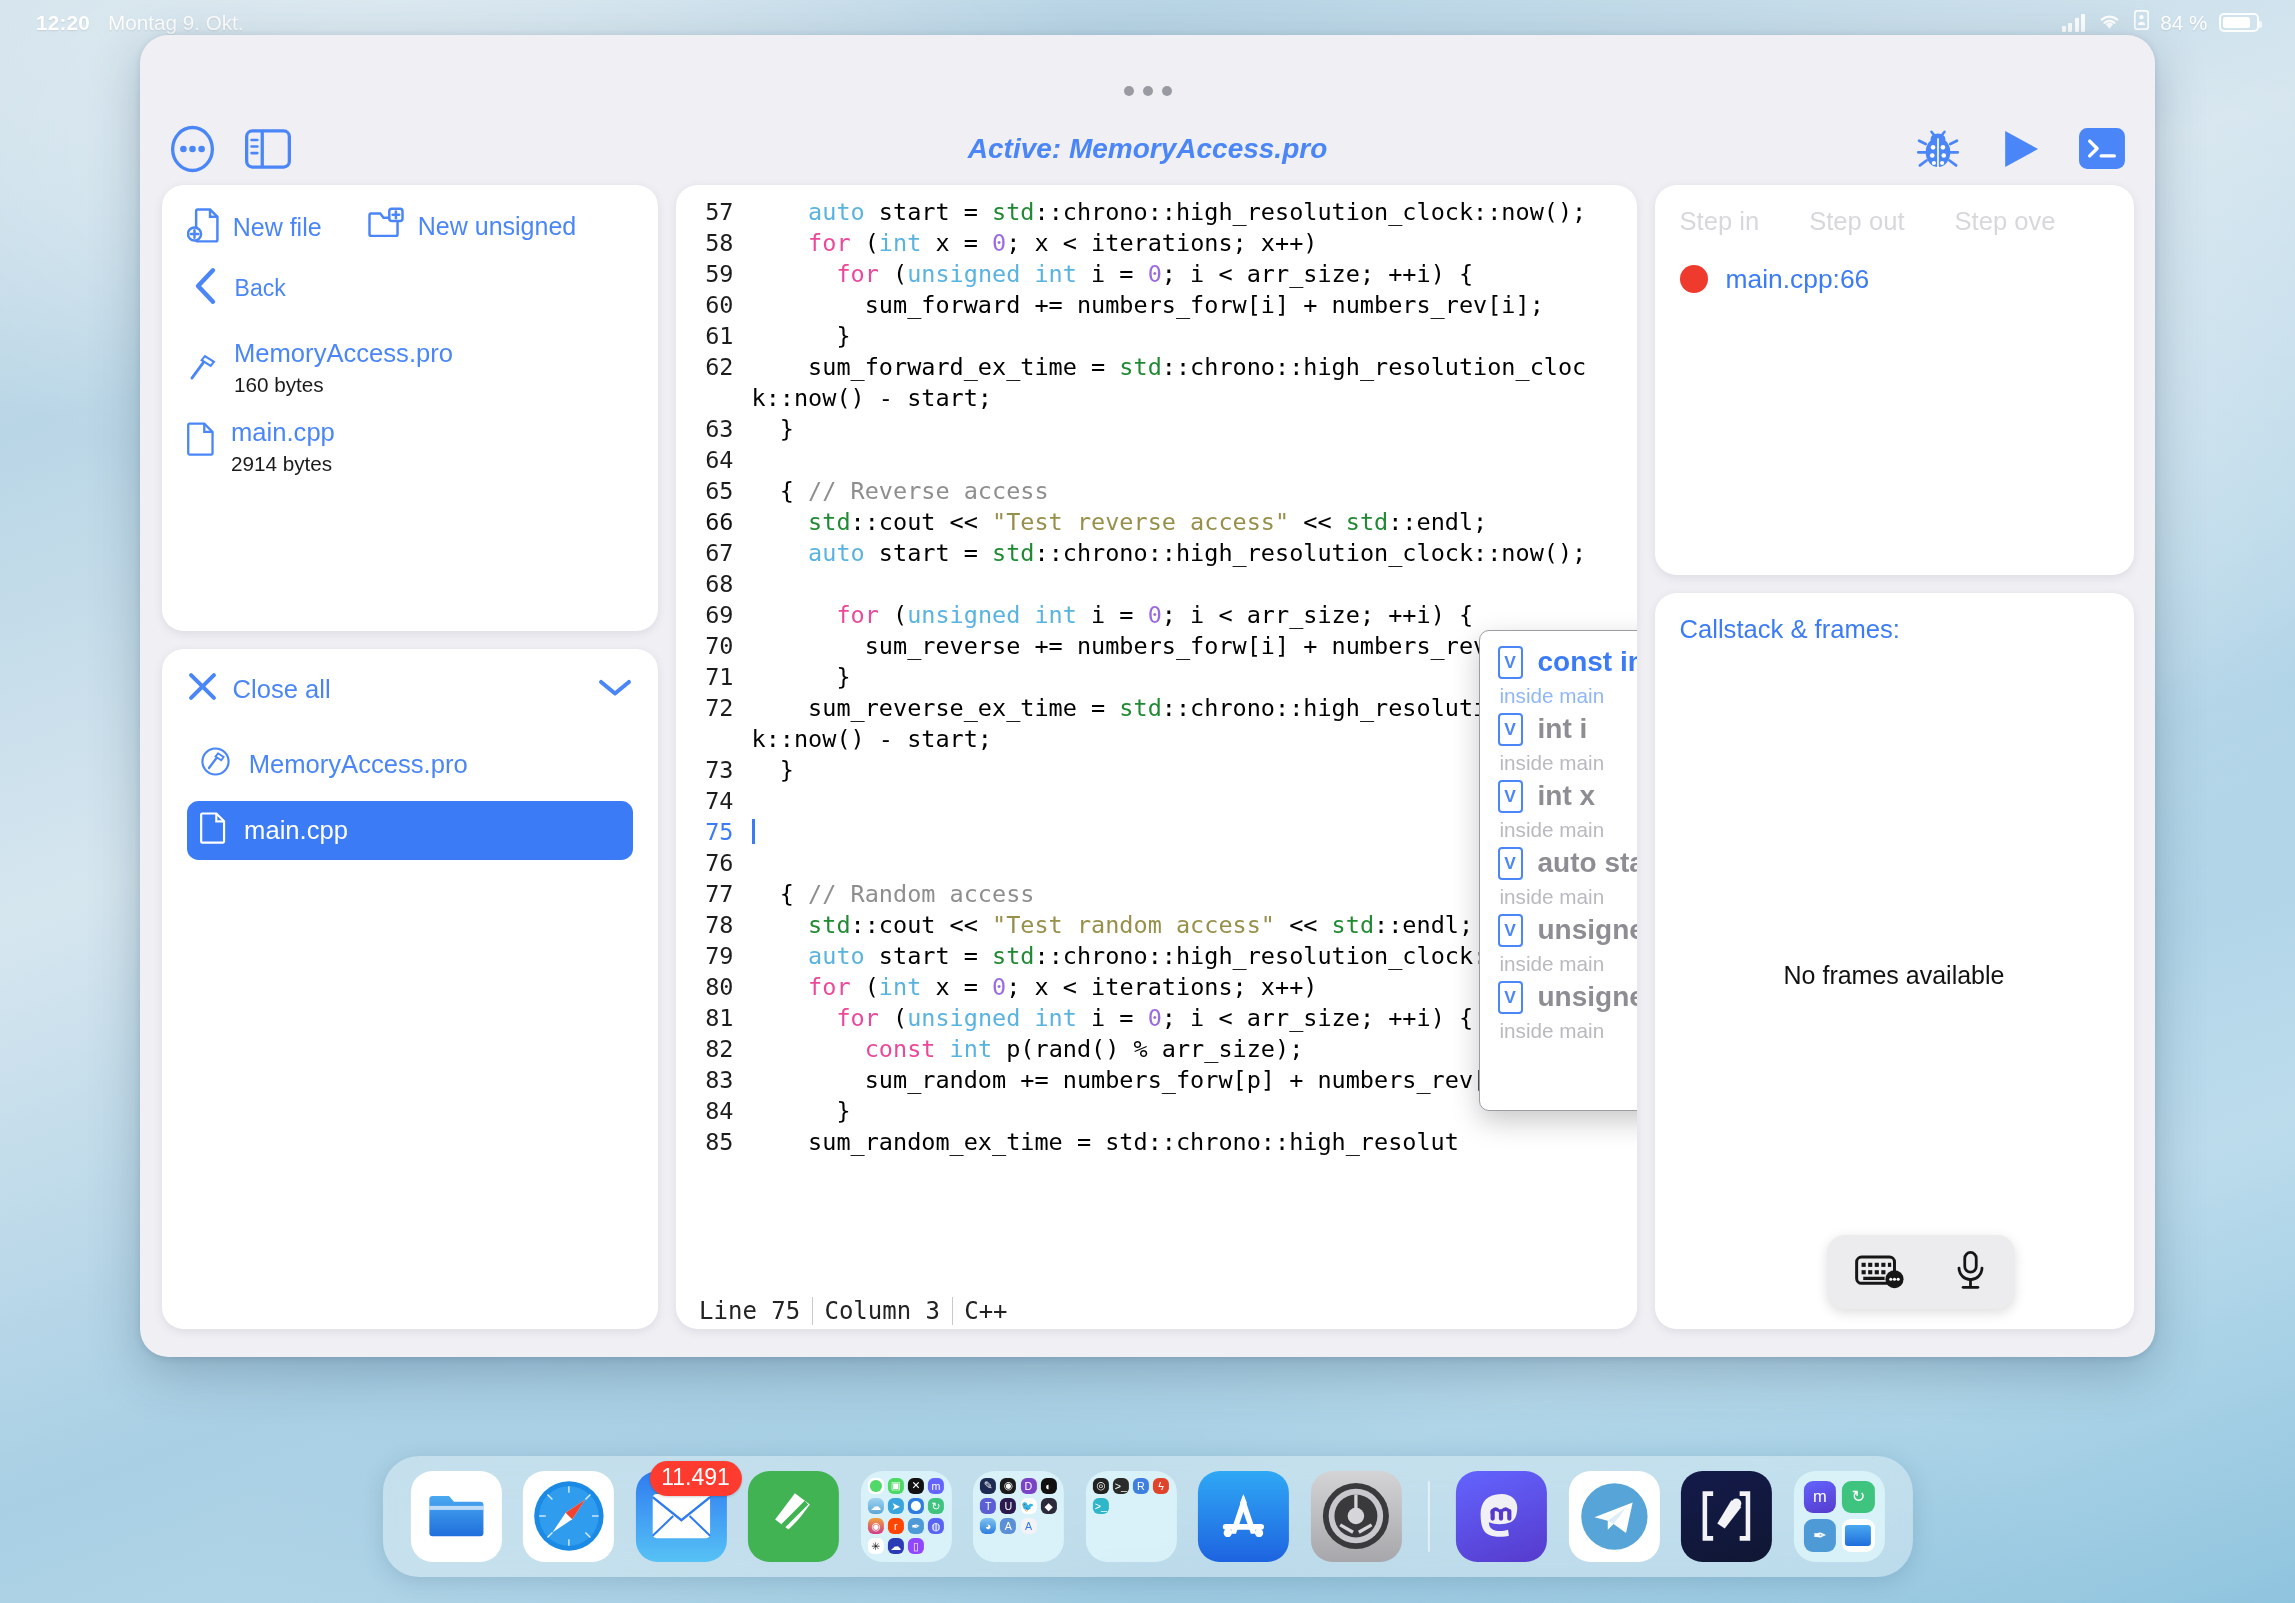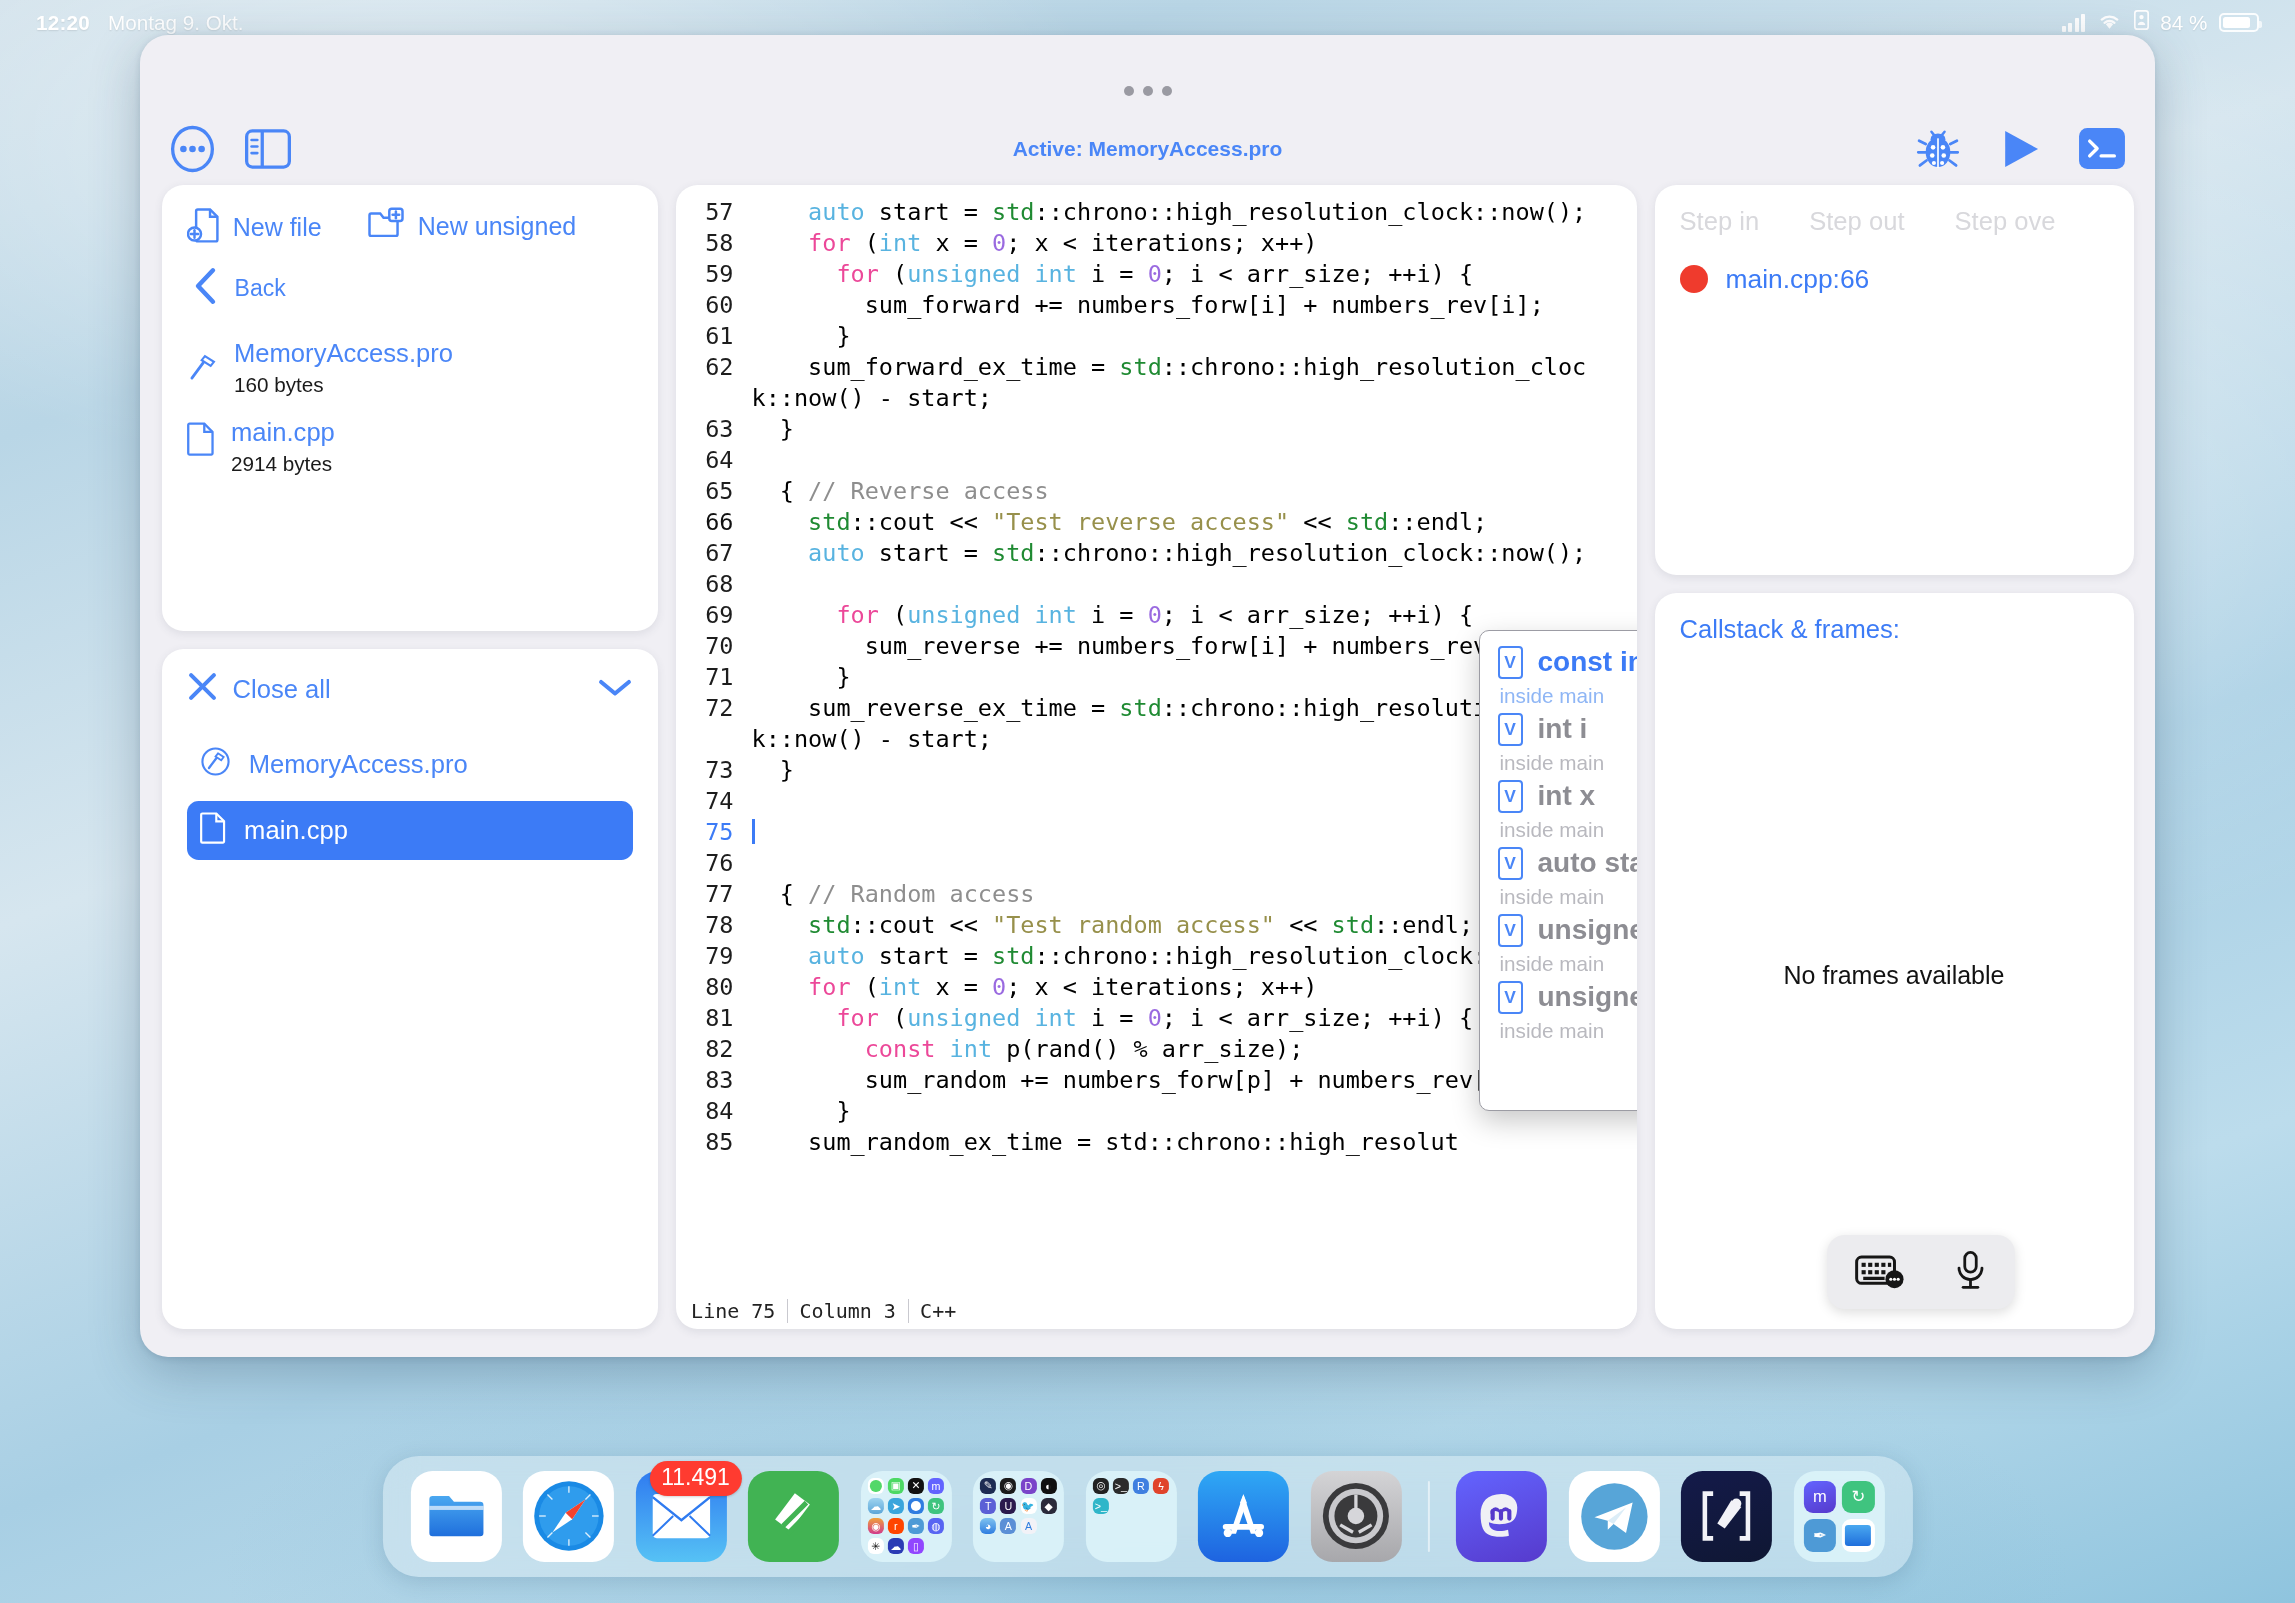--- a/index.html
+++ b/index.html
@@ -48,21 +48,21 @@
   .grabber i { width:10px; height:10px; border-radius:50%; background:#9a9aa2; display:block; }
 
   .toolbar {
     position: absolute; top: 79px; left: 0; right: 0; height: 69px;
     display: flex; align-items: center; padding: 0 30px;
   }
   .tb-left { display:flex; align-items:center; gap: 30px; }
   .tb-right { margin-left:auto; display:flex; align-items:center; gap: 36px; }
   .app-title {
     position:absolute; left:50%; transform:translateX(-50%);
-    color:#4a86f7; font-size: 21px; font-weight: 700; white-space: nowrap;
+    color:#4a86f7; font-size: 28px; font-weight: 700; white-space: nowrap; font-style: italic;
   }
   .icon-btn { background:none; border:none; cursor:pointer; line-height:0; display:block; }
 
   
   .body-area { position:absolute; top:150px; left:0; right:0; bottom:0; display:flex; padding: 0 21.5px 28px 21.5px; gap: 18px; }
   .col-left { width: 496px; display:flex; flex-direction:column; gap: 18px; }
   .col-center { flex: 1; }
   .col-right { width: 479px; display:flex; flex-direction:column; gap: 18px; }
 
   .card {
@@ -108,23 +108,23 @@
   }
   .ln .t { flex:1; padding-right: 21.5px; word-break: break-all; }
   .kw  { color:#ec4899; }
   .typ { color:#58b3e0; }
   .num { color:#9a6ae0; }
   .ns  { color:#1f8a32;text-align:right; }
   .str { color:#97904b; }
   .cmt { color:#8e8e8e; }
   .caret { display:inline-block; width:3.3px; height:25px; background:#3c7bf6; vertical-align:-4.1px; }
   .ed-status {
-    position:absolute; left:4px; right:0; bottom:0; height: 36px;
+    position:absolute; left:12px; right:0; bottom:0; height: 36px;
     background:#fff; display:flex; align-items:center; gap: 0;
-    font-family:"DejaVu Sans Mono", monospace; font-size: 20px; color:#222;
+    font-family:"DejaVu Sans Mono", monospace; font-size: 24px; color:#222;
     padding-left: 11.6px; border-radius: 0 0 21.5px 21.5px;
   }
   .ed-status span { padding: 0 11.6px; border-right: 1.2px solid #c9c9cf; }
   .ed-status span:first-child { padding-left: 0; }
   .ed-status span:last-child { border-right:none; }
 
   
   .acp {
     position:absolute; left: 803px; top: 445px; width: 661px; height: 481px;
     background:#fff; border:1.2px solid #9c9ca4; border-radius: 10px;

